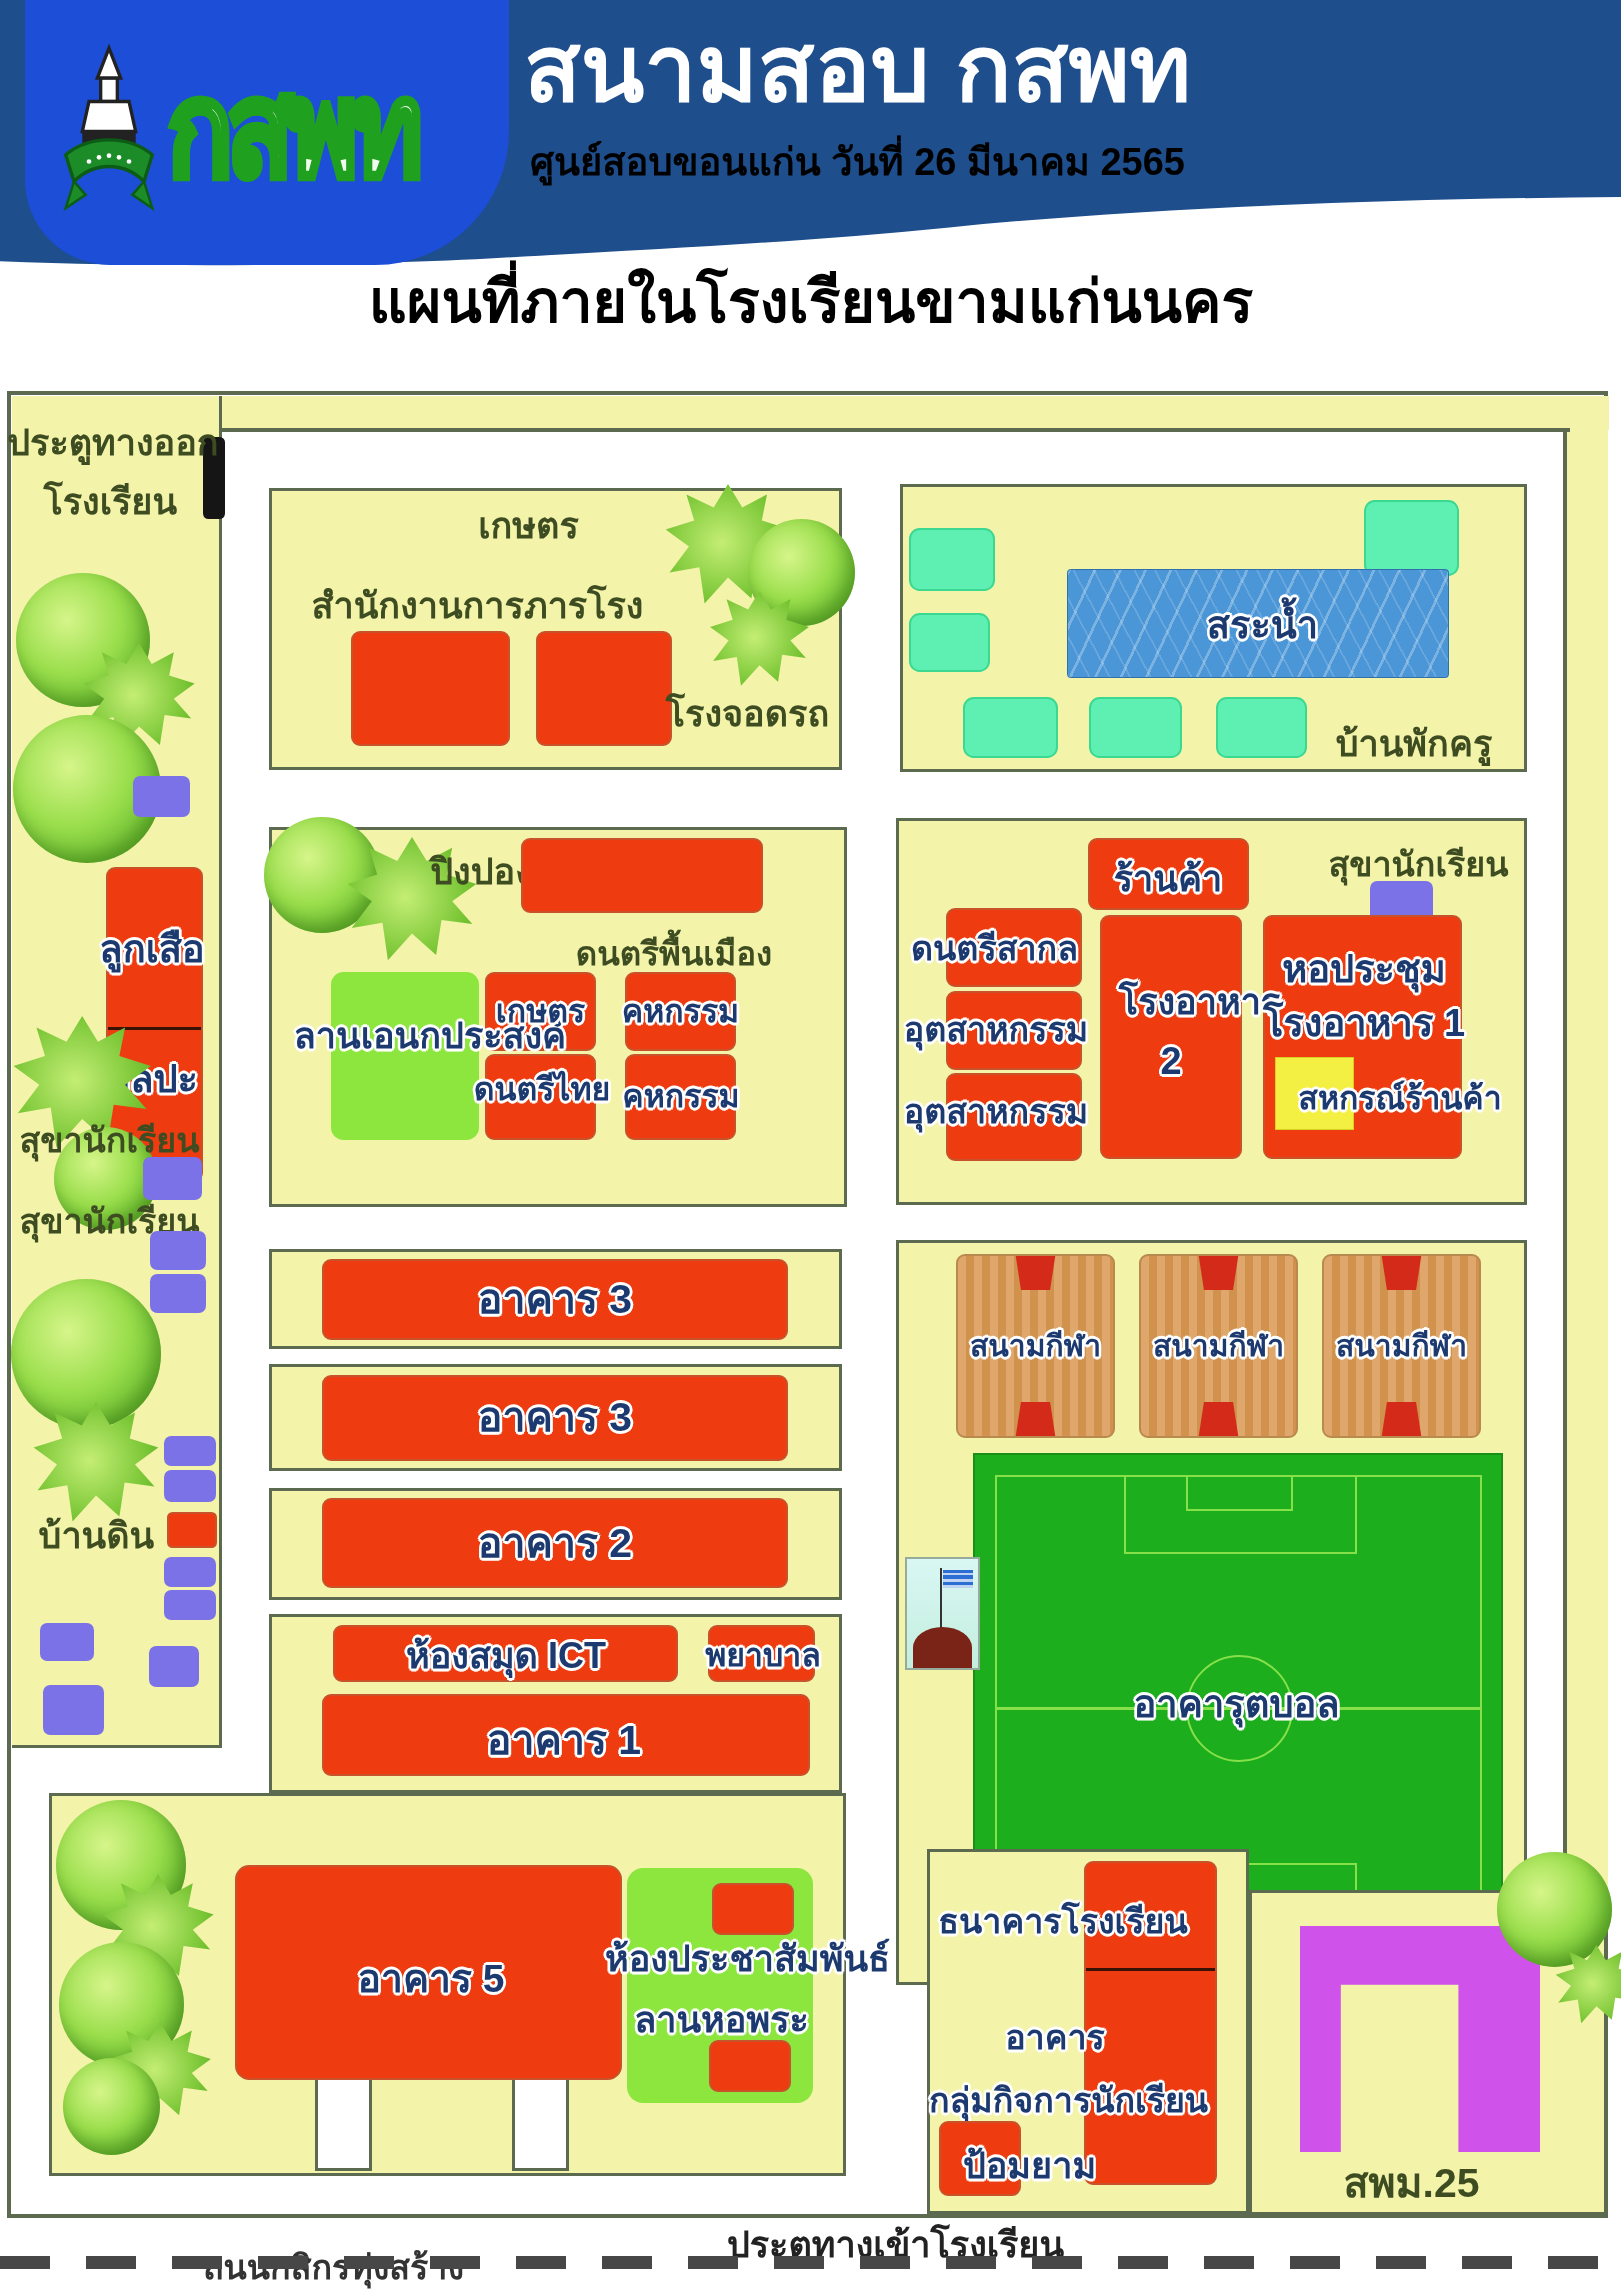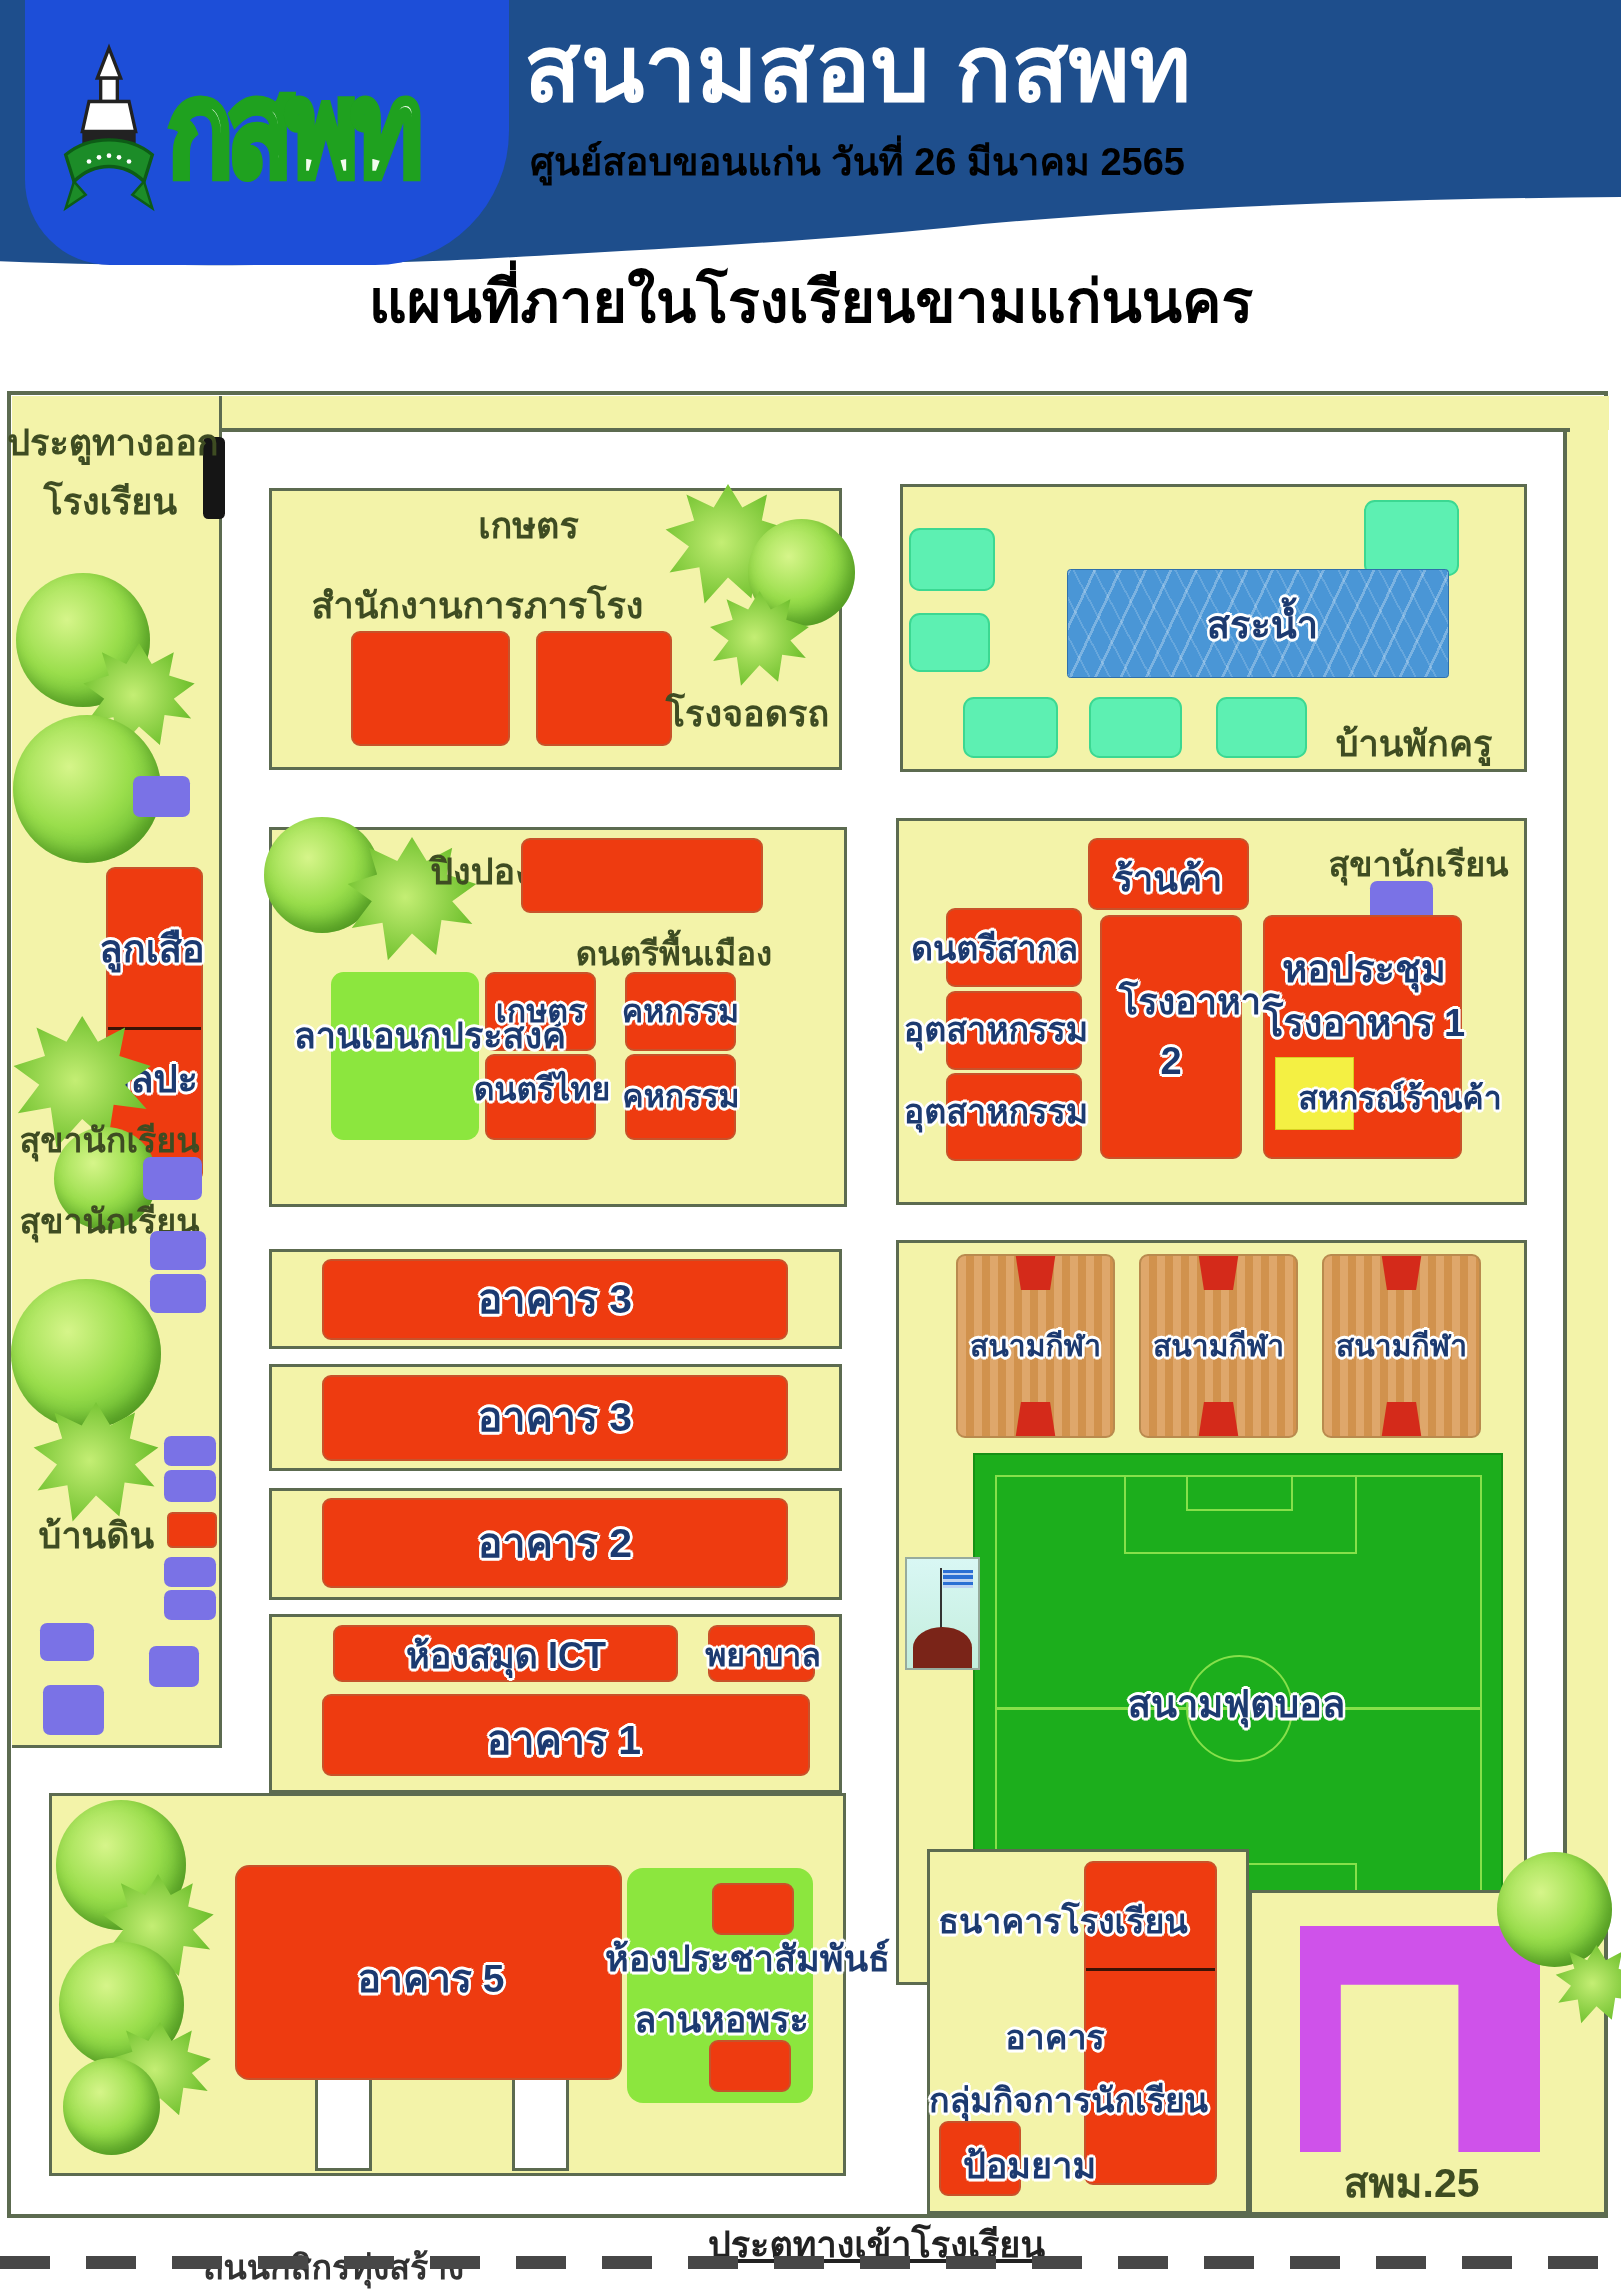--- a/index.html
+++ b/index.html
@@ -207,21 +207,21 @@
   <div class="lb o" style="left:1322px;top:1324px;width:159px;font-size:30px;">สนามกีฬา</div>
   <div id="field" style="left:973px;top:1453px;width:530px;height:510px;">
     <div class="fl" style="left:19.7px;top:19.7px;width:487px;height:467px;border-width:2.7px;"></div>
     <div class="fl" style="left:19.7px;top:252px;width:487px;height:2.7px;border:none;background:#86e04a;"></div>
     <div class="fl" style="left:211px;top:200px;width:107px;height:107px;border-radius:50%;"></div>
     <div class="fl" style="left:149px;top:19.7px;width:233px;height:79px;"></div>
     <div class="fl" style="left:211px;top:19.7px;width:107px;height:36px;"></div>
     <div class="fl" style="left:149px;top:408px;width:233px;height:79px;"></div>
     <div class="fl" style="left:211px;top:451px;width:107px;height:36px;"></div>
   </div>
-  <div class="lb o" style="left:1102px;top:1677px;width:269px;font-size:38px;">สนามฟุตบอล</div>
+  <div class="lb o" style="left:1102px;top:1677px;width:269px;font-size:38px;">อาคารุตบอล</div>
   <div class="flagicon" style="left:905px;top:1557px;width:75px;height:113px;">
     <div class="pole"></div>
       <div class="fl-flag"></div>
       <div class="mound"></div>
   </div>
 
   <div class="blk" style="left:49px;top:1793px;width:797px;height:383px;"></div>
   <div class="tree" style="left:56px;top:1800px;width:130px;height:130px;"></div>
   <div class="spk" style="left:100px;top:1874px;width:116px;height:116px;"></div>
   <div class="tree" style="left:59px;top:1942px;width:125px;height:125px;"></div>
@@ -246,18 +246,18 @@
   <div class="lb o" style="left:912px;top:2076px;width:313px;font-size:34px;">กลุ่มกิจการนักเรียน</div>
   <div class="red" style="left:939px;top:2121px;width:82px;height:75px;"></div>
   <div class="lb o" style="left:942px;top:2140px;width:175px;font-size:36px;">ป้อมยาม</div>
 
   <div class="blk" style="left:1249px;top:1890px;width:358px;height:325px;"></div>
   <div id="uShape" style="left:1300px;top:1926px;width:240px;height:226px;"></div>
   <div class="lb p" style="left:1333px;top:2154px;width:157px;font-size:41px;">สพม.25</div>
   <div class="tree" style="left:1497px;top:1852px;width:115px;height:115px;"></div>
   <div class="spk" style="left:1554px;top:1945px;width:85px;height:85px;"></div>
 
-  <div class="lb p" style="left:666px;top:2219px;width:421px;font-size:36px;color:#222;text-decoration:underline;text-decoration-thickness:3.6px;">ประตูทางเข้าโรงเรียน</div>
+  <div class="lb p" style="left:685px;top:2219px;width:421px;font-size:36px;color:#222;text-decoration-thickness:3.6px;">ประตูทางเข้าโรงเรียน</div>
   <div class="lb p" style="left:179px;top:2243px;width:309px;font-size:34px;color:#333;">ถนนกสิกรทุ่งสร้าง</div>
   <div id="dash"></div>
 
 </div>
 
 
 </body></html>

